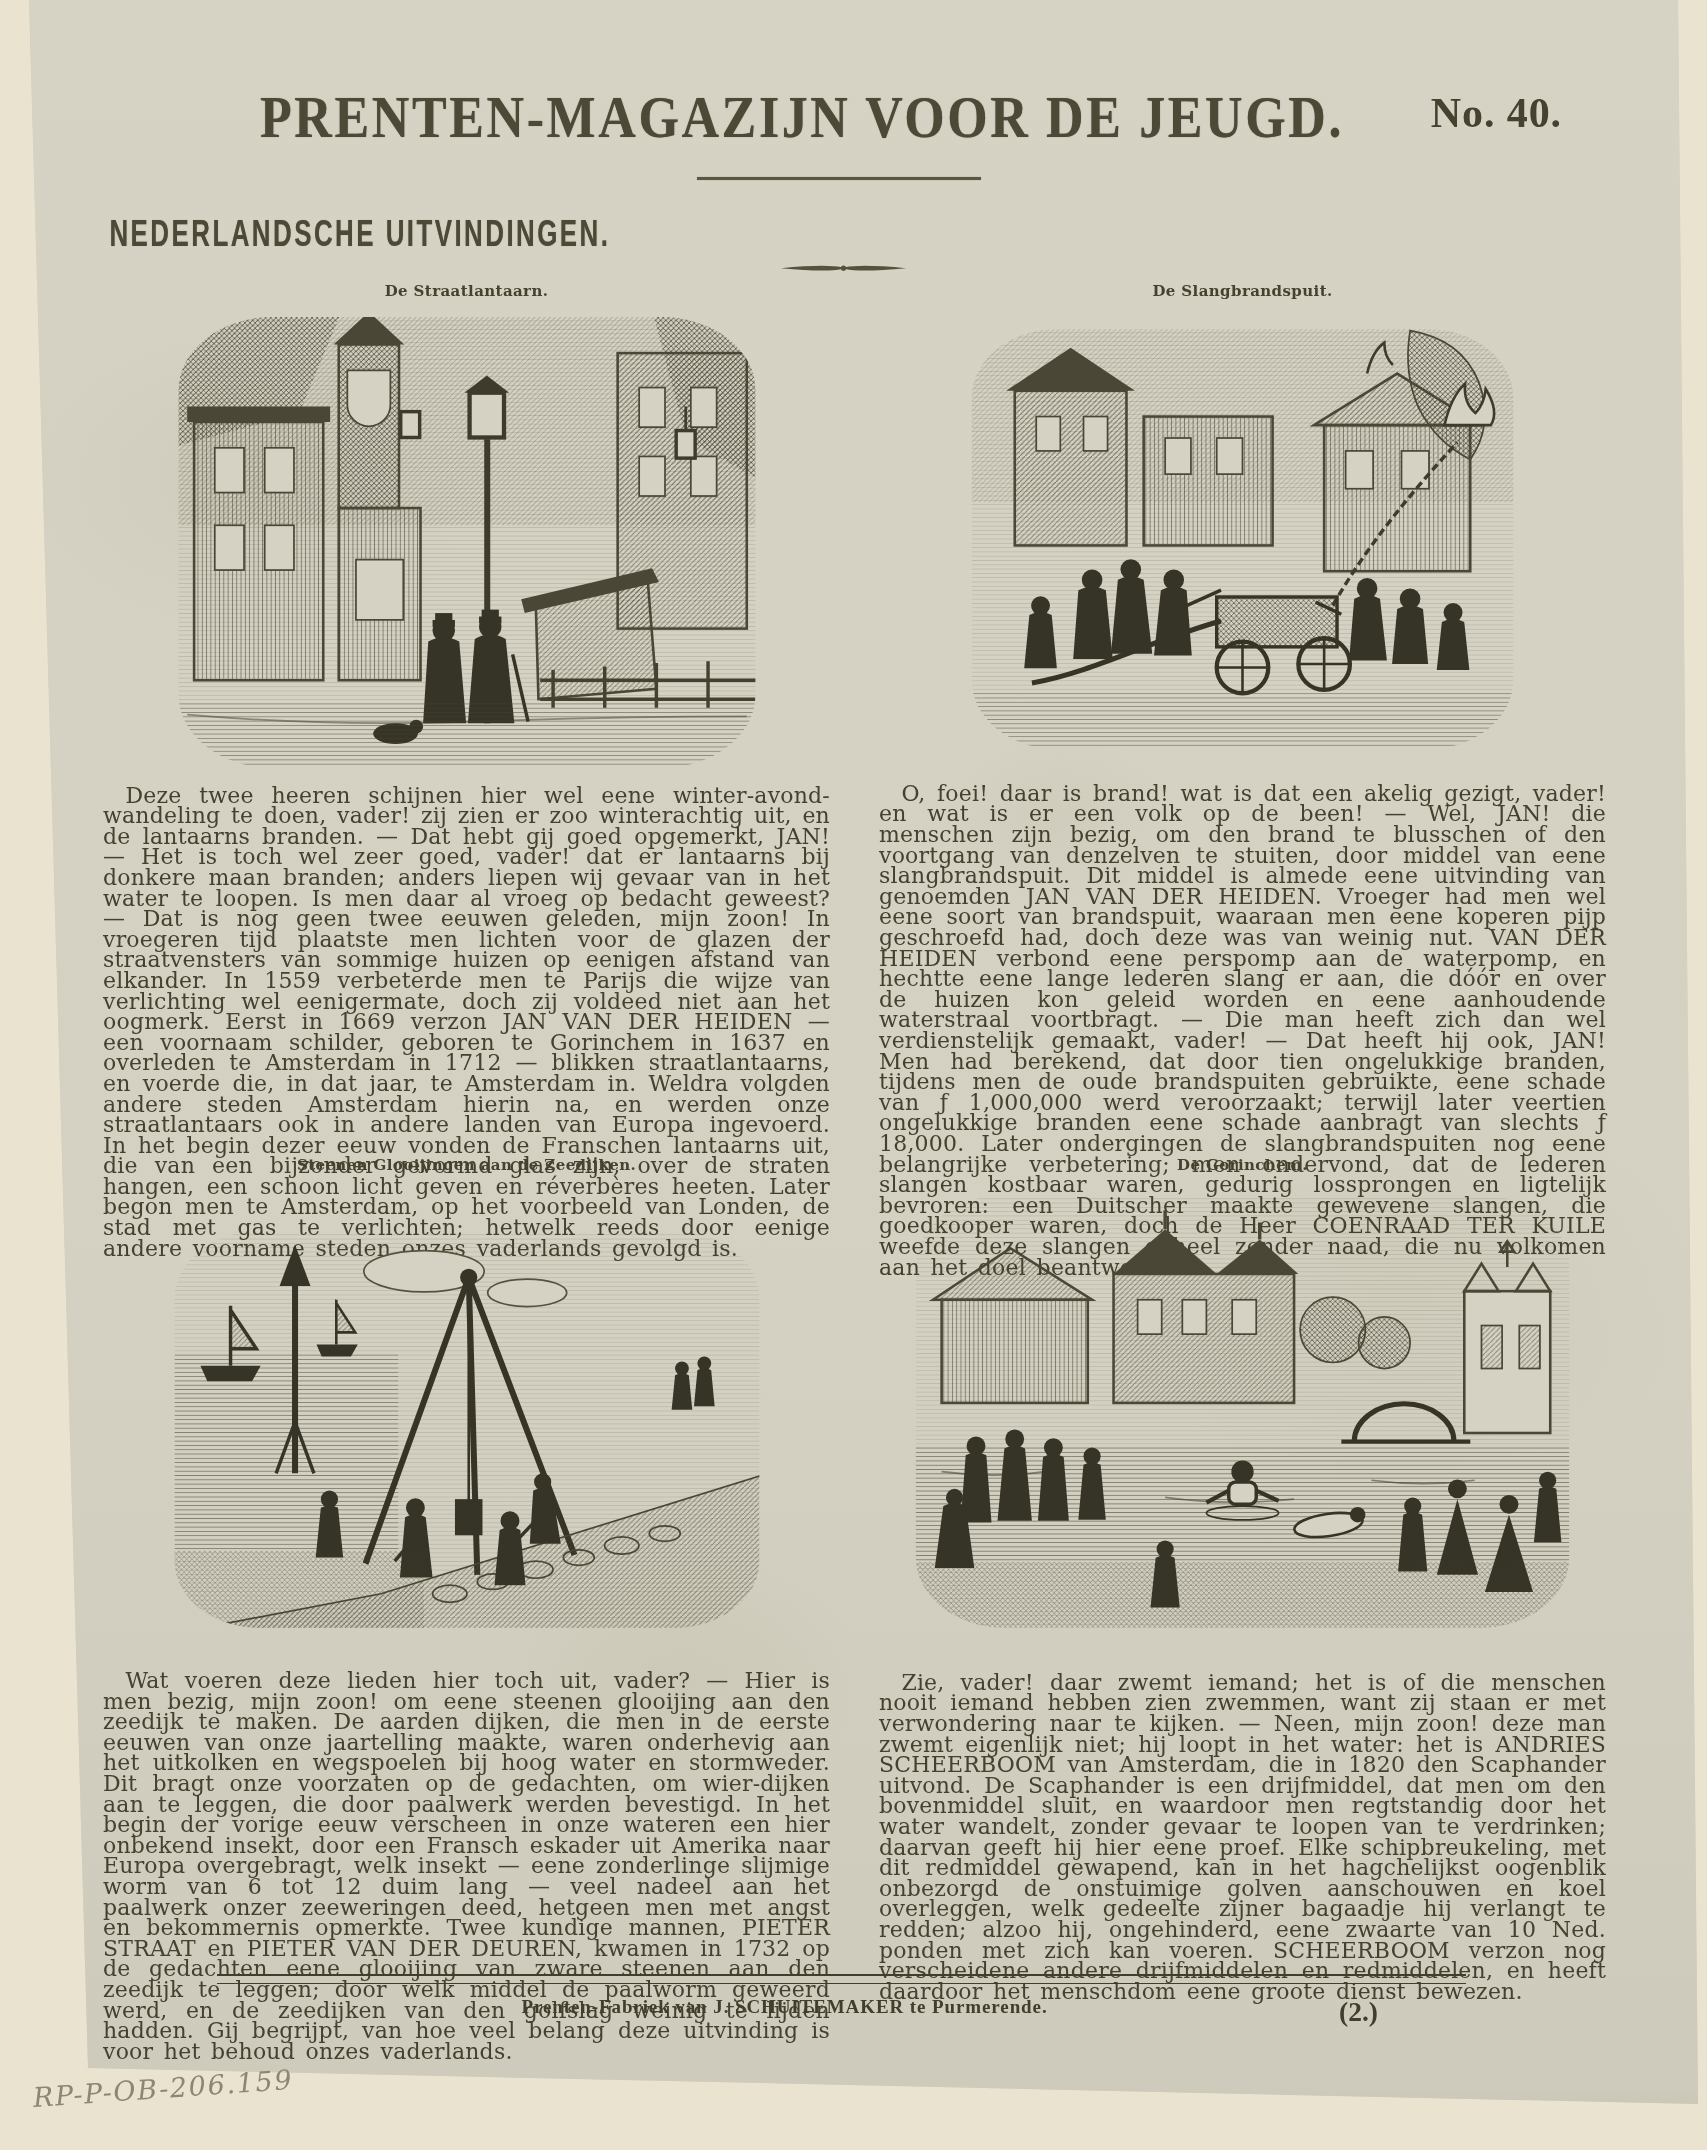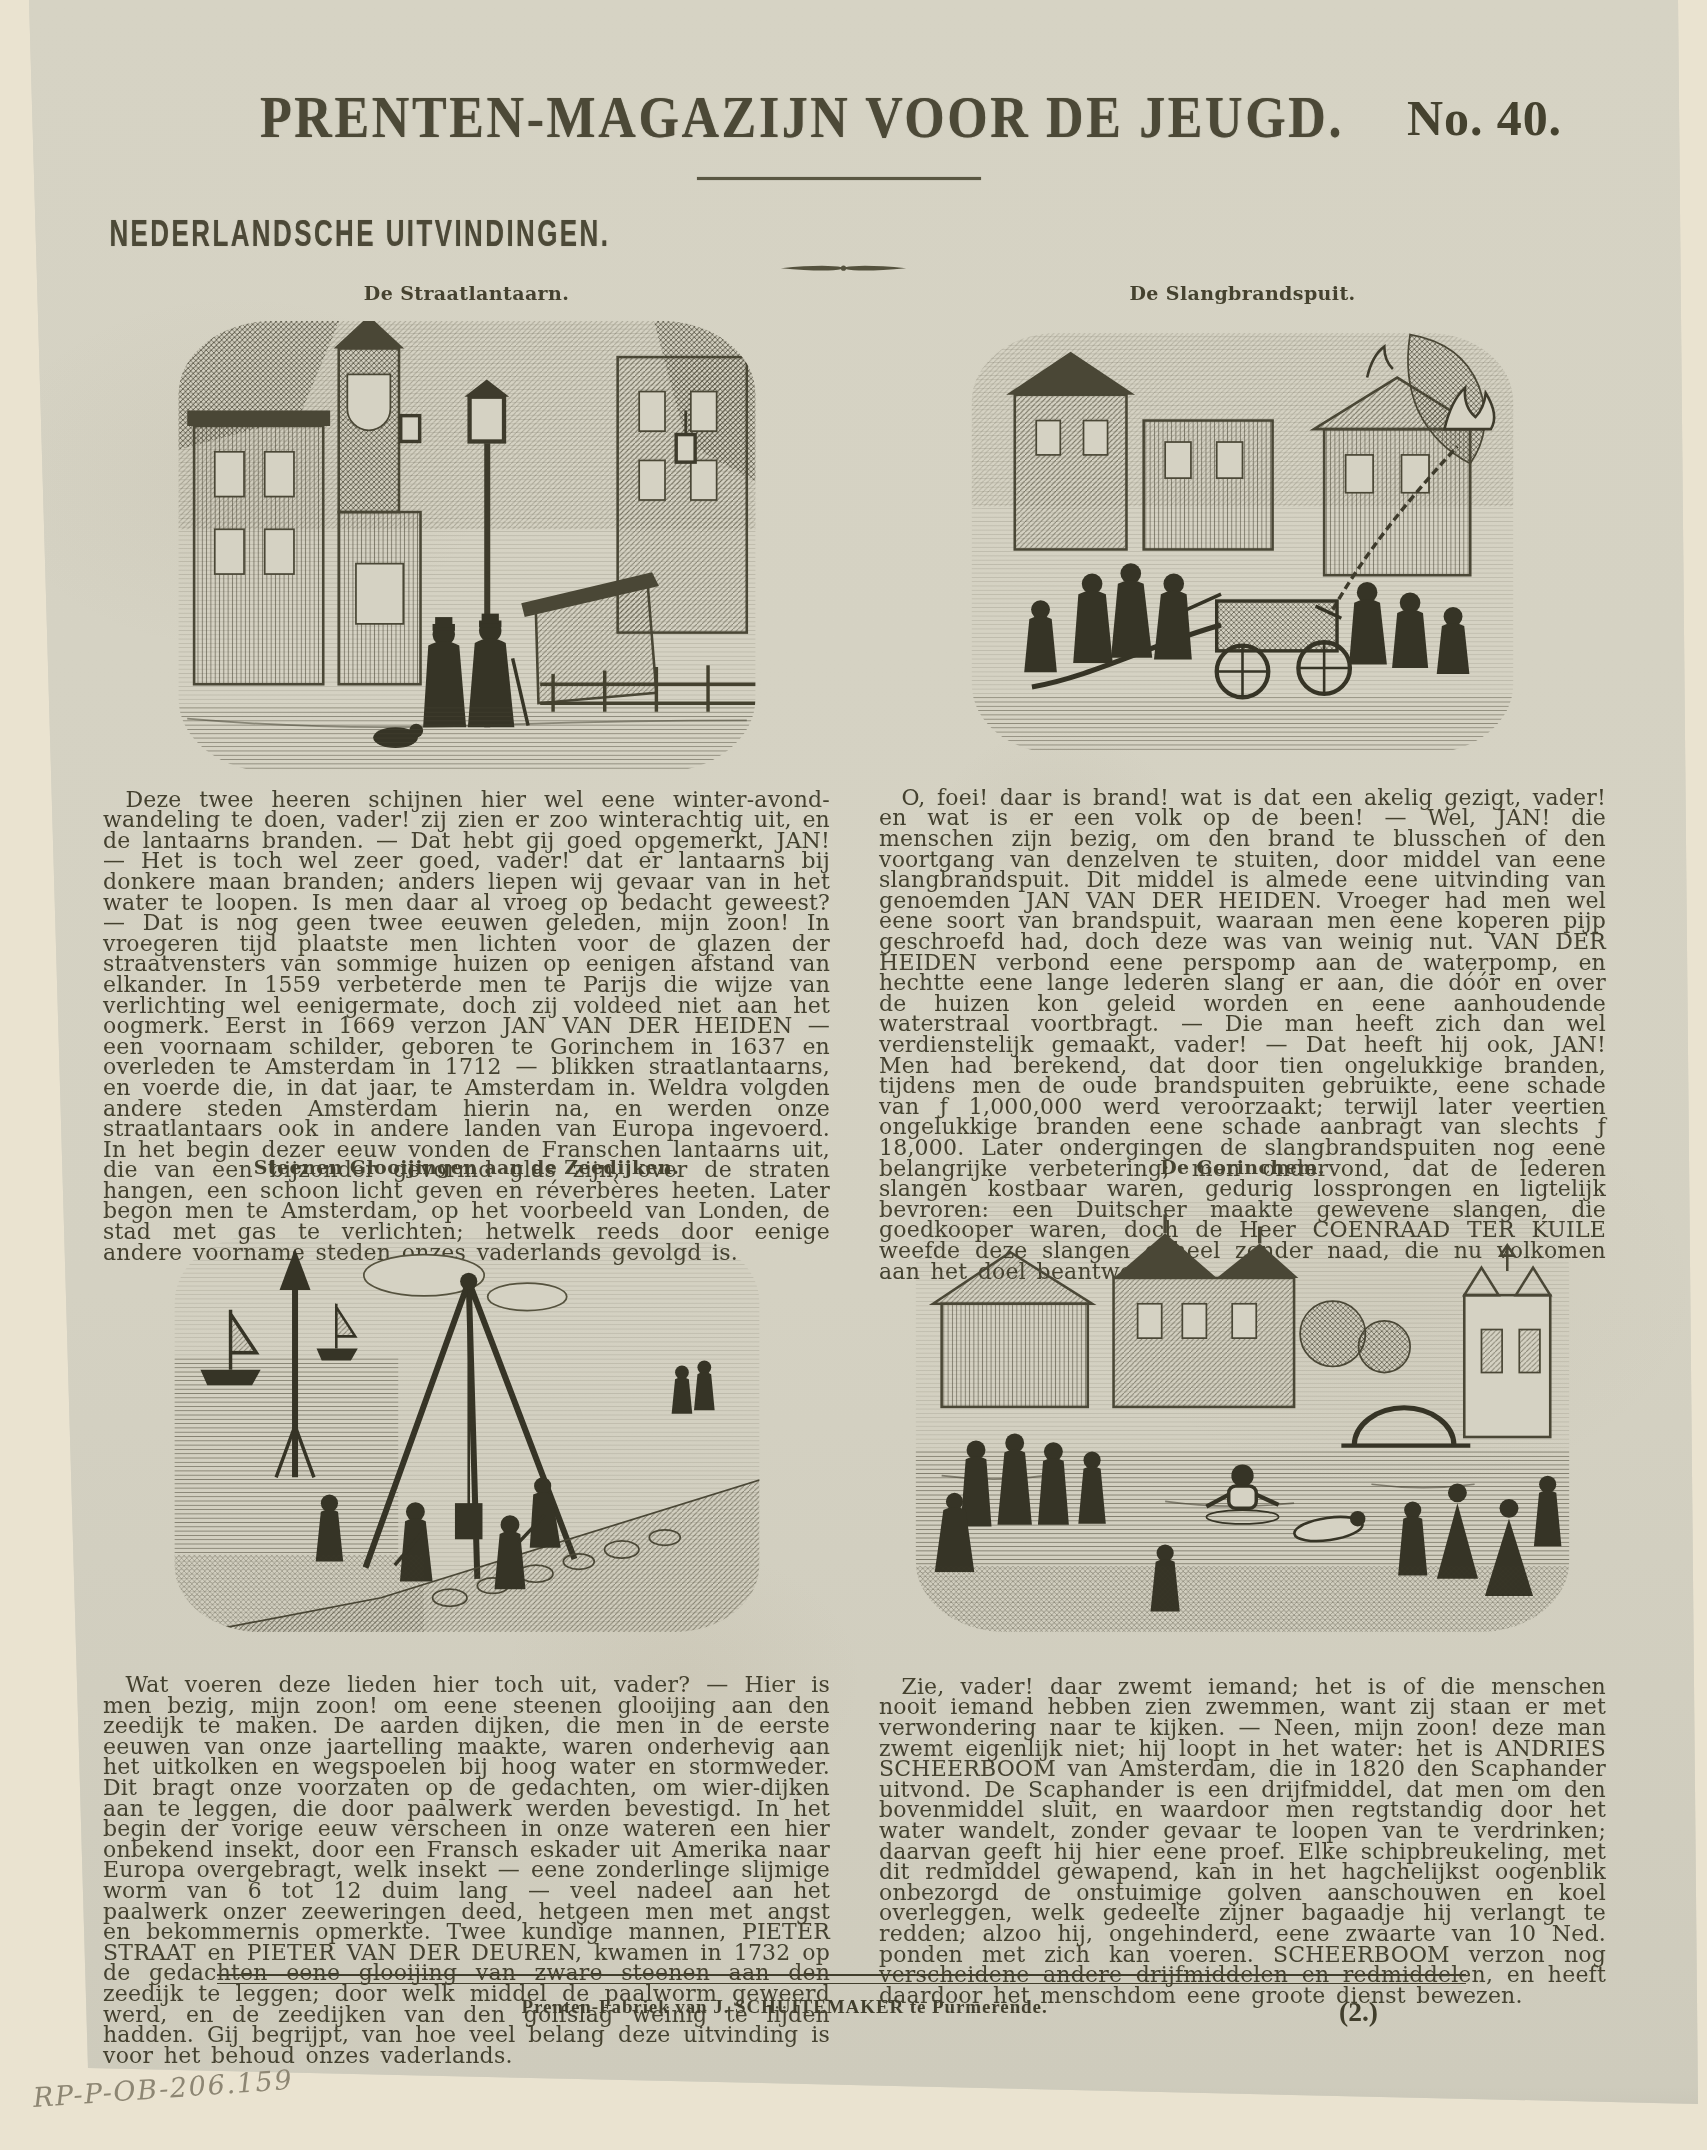--- a/index.html
+++ b/index.html
@@ -26,21 +26,21 @@
     text-align:center;
     font-family:"Liberation Serif", serif;font-weight:bold;
     font-size:52px;letter-spacing:2.6px;color:#4c4937;
     transform:scaleY(1.14);transform-origin:top center;
     text-shadow:0 0 0.9px rgba(60,55,40,.6);
     white-space:nowrap;
   }
   .issue-number{
     position:absolute;top:89px;right:145px;
     font-family:"Liberation Serif", serif;font-weight:bold;
-    font-size:50px;color:#45422f;letter-spacing:0.9px;
+    font-size:42px;color:#45422f;letter-spacing:0.9px;
   }
   .title-rule{
     position:absolute;top:177px;left:697px;width:284px;height:2.6px;
     background:#5a5743;box-shadow:0 0 0.9px rgba(70,65,45,.8);
   }
   .masthead-subtitle{
     position:absolute;left:0;right:95px;top:201px;margin:12px;text-align:left;white-space:nowrap;
   }
   .masthead-subtitle span{
     display:inline-block;
@@ -52,21 +52,21 @@
   .ornament{position:absolute;top:263px;left:779px;width:129px;height:10.3px;}
   
   .section{position:absolute;}
   .s0{left:103px;top:282px;width:727px;}
   .s1{left:879px;top:282px;width:727px;}
   .s2{left:103px;top:1156px;width:727px;}
   .s3{left:879px;top:1156px;width:727px;}
   .section h3{
     margin:0;text-align:center;
     font-family:"DejaVu Serif", serif;font-weight:bold;
-    font-size:19px;color:#45422f;letter-spacing:0.4px;
+    font-size:15px;color:#45422f;letter-spacing:0.4px;
   }
   .illus{display:block;margin:0 auto;}
   .s0 .illus{width:594px;height:465px;margin-top:10.3px;}
   .s1 .illus{width:559px;height:434px;margin-top:22.4px;}
   .s2 .illus{width:602px;height:411px;margin-top:50px;}
   .s3 .illus{width:671px;height:447px;margin-top:13.8px;}
   .bodytext{
     margin:0;text-align:justify;text-indent:22.4px;
     font-family:"DejaVu Serif", serif;
     font-size:22px;line-height:20.6px;color:#44412f;

